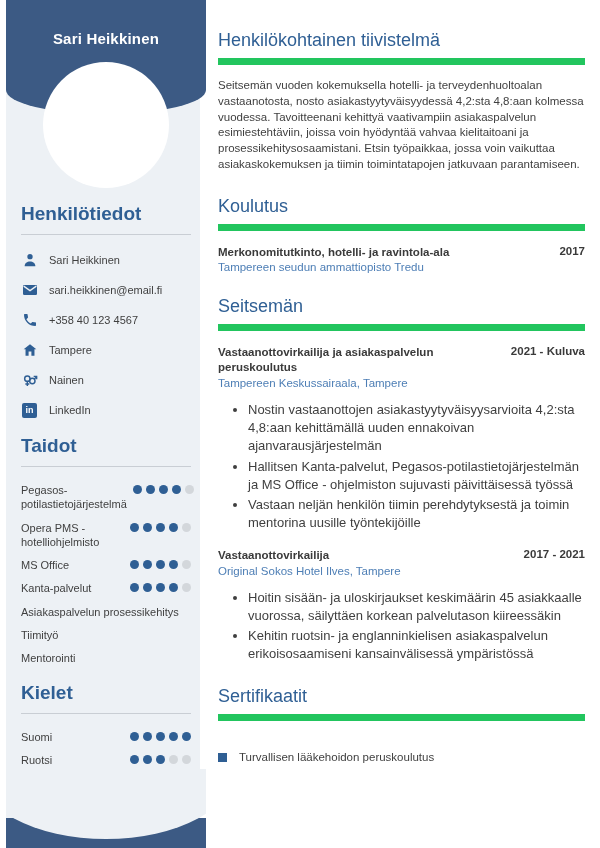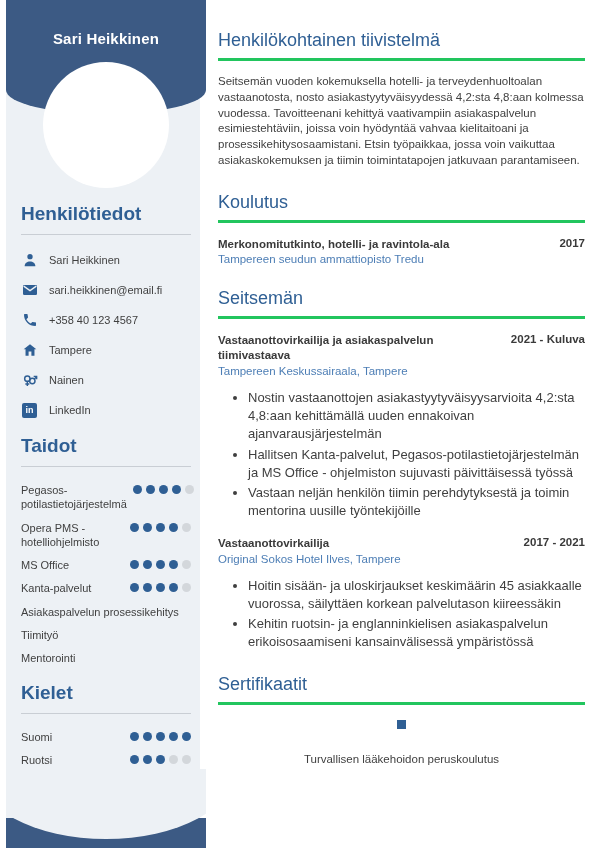--- a/index.html
+++ b/index.html
@@ -23,32 +23,32 @@
   .skill-label, .lang-label { flex: 1 1 auto; padding-right: 6px; }
   .dots { display: flex; gap: 4px; flex: 0 0 auto; margin-top: 2px; }
   .dot { width: 9px; height: 9px; border-radius: 50%; }
   .dot.filled { background: #2f5f94; }
   .dot.empty  { background: #d3d7db; }
   .footer-bar { position: absolute; bottom: 0; left: 0; width: 200px; height: 30px; background: #3c5a84; z-index: 4; }
   .footer-curve { position: absolute; bottom: 9px; left: -30px; width: 260px; height: 70px; background: #edf1f5; border-radius: 0 0 50% 50% / 0 0 100% 100%; z-index: 5; }
 
   
   .main { position: absolute; left: 200px; top: 0; width: 400px; height: 848px; padding: 30px 15px 0 18px; background: #ffffff; }
-  .m-heading { font-size: 18px; color: #2f5f94; font-weight: 400; padding-bottom: 7px; border-bottom: 3px solid #22c55e; }
+  .m-heading { font-size: 18px; color: #2f5f94; font-weight: 400; padding-bottom: 7px; border-bottom: 7px solid #22c55e; }
   .m-heading.later { margin-top: 23px; }
   .summary-text { margin-top: 13px; font-size: 11.5px; line-height: 1.37; color: #3f3f3f; }
   .entry { margin-top: 14px; }
   .entry + .entry { margin-top: 16px; }
   .entry-head { display: flex; justify-content: space-between; align-items: flex-start; }
   .entry-title { font-size: 11.5px; font-weight: bold; color: #3a3a3a; max-width: 255px; line-height: 1.3; }
   .entry-date { font-size: 11.5px; font-weight: bold; color: #3a3a3a; white-space: nowrap; margin-left: 16px; }
   .entry-org { margin-top: 2px; font-size: 11.5px; color: #4d7eb5; }
   .entry-bullets { margin: 12px 0 0 0; padding-left: 30px; }
   .entry-bullets li { font-size: 13px; line-height: 1.37; color: #3f3f3f; margin-bottom: 3px; }
-  .cert-row { display: flex; align-items: center; gap: 24px; margin-top: 15px; flex-direction: column; }
+  .cert-row { display: flex; align-items: center; gap: 12px; margin-top: 30px; }
   .cert-square { width: 9px; height: 9px; background: #2f5f94; flex: 0 0 9px; }
   .cert-label { font-size: 11.5px; color: #3f3f3f; }
 </style>
 </head>
 <body>
 
 <div class="page">
 
   <div class="sidebar">
     <div class="sidebar-header">
@@ -220,21 +220,21 @@
         <span class="entry-title">Merkonomitutkinto, hotelli- ja ravintola-ala</span>
         <span class="entry-date">2017</span>
       </div>
       <div class="entry-org">Tampereen seudun ammattiopisto Tredu</div>
     </div>
 
     <div class="m-heading later">Seitsemän</div>
 
     <div class="entry">
       <div class="entry-head">
-        <span class="entry-title">Vastaanottovirkailija ja asiakaspalvelun tiimivastaava</span>
+        <span class="entry-title">Vastaanottovirkailija ja asiakaspalvelun peruskoulutus</span>
         <span class="entry-date">2021 - Kuluva</span>
       </div>
       <div class="entry-org">Tampereen Keskussairaala, Tampere</div>
       <ul class="entry-bullets">
         <li>Nostin vastaanottojen asiakastyytyväisyysarvioita 4,2:sta 4,8:aan kehittämällä uuden ennakoivan ajanvarausjärjestelmän</li>
         <li>Hallitsen Kanta-palvelut, Pegasos-potilastietojärjestelmän ja MS Office - ohjelmiston sujuvasti päivittäisessä työssä</li>
         <li>Vastaan neljän henkilön tiimin perehdytyksestä ja toimin mentorina uusille työntekijöille</li>
       </ul>
     </div>
 

